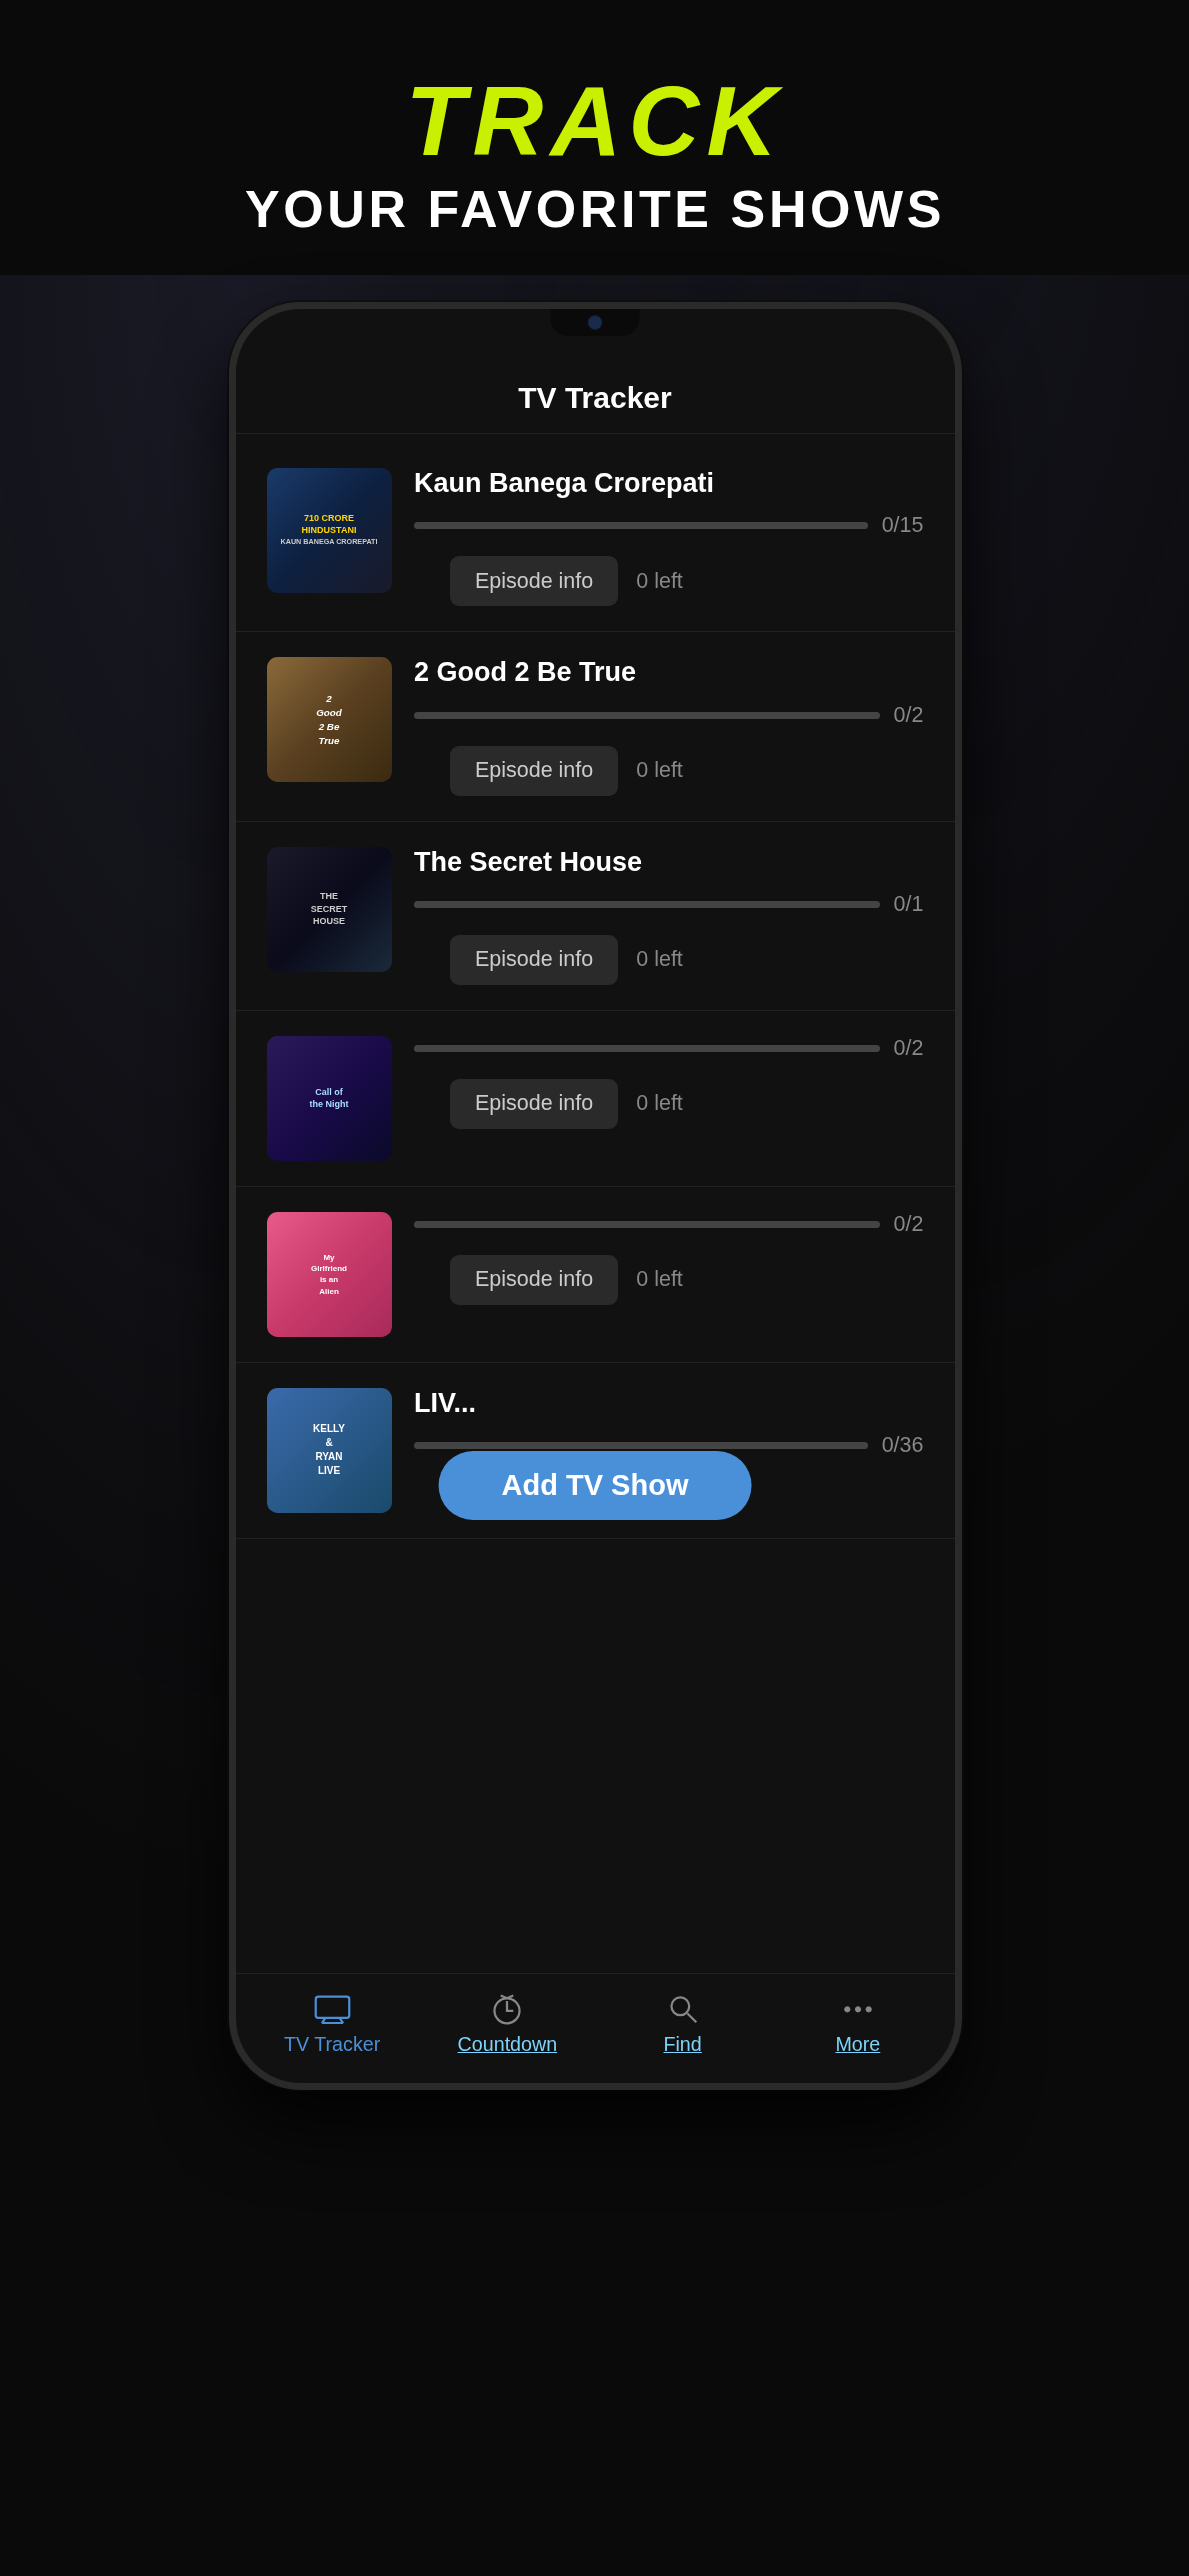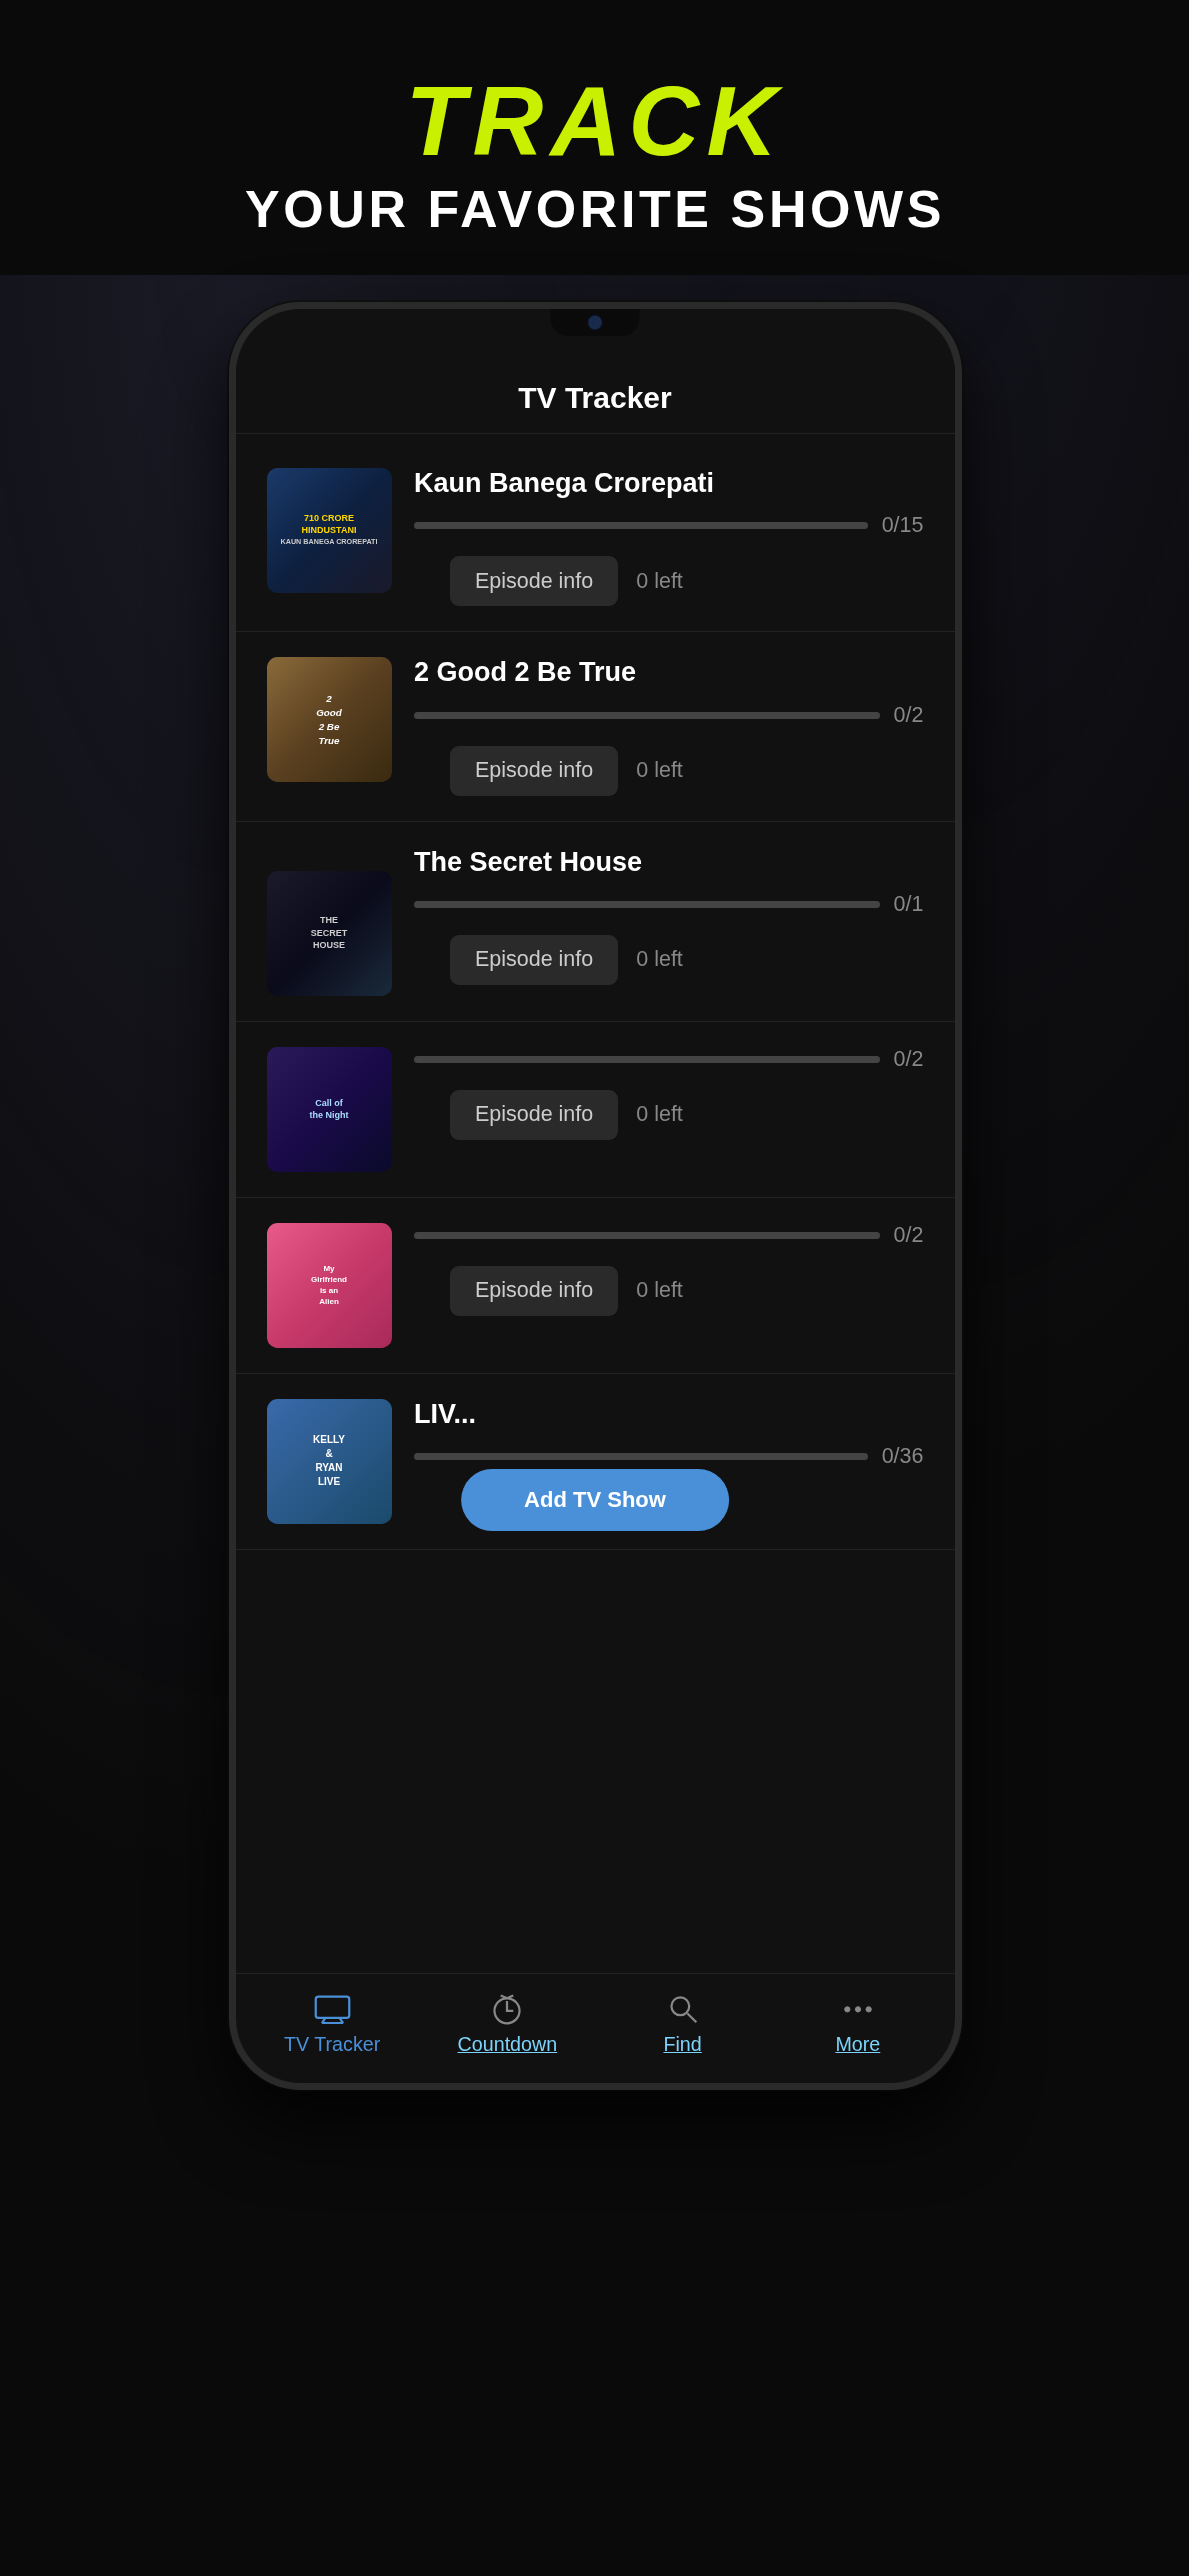--- a/index.html
+++ b/index.html
@@ -133,21 +133,21 @@
       align-items: center;
       justify-content: center;
       font-size: 9.8px;
       color: #888;
       text-align: center;
     }
 
     
     .poster-kbc { background: linear-gradient(135deg, #1a3a6a 0%, #0d2040 50%, #1a1a2a 100%); }
     .poster-2g2bt { background: linear-gradient(135deg, #8a6a3a 0%, #5a4020 50%, #3a2a10 100%); }
-    .poster-secret { background: linear-gradient(135deg, #1a1a2a 0%, #0a0a1a 50%, #1a2a3a 100%); margin-top: 24px; }
+    .poster-secret { background: linear-gradient(135deg, #1a1a2a 0%, #0a0a1a 50%, #1a2a3a 100%); }
     .poster-cotn { background: linear-gradient(135deg, #2a1a5a 0%, #1a0a4a 50%, #0a0a2a 100%); }
     .poster-mgaa { background: linear-gradient(135deg, #e85a8a 0%, #c83a6a 50%, #a82a5a 100%); }
     .poster-live { background: linear-gradient(135deg, #3a6aaa 0%, #2a5a8a 50%, #1a4a6a 100%); }
 
     .show-info {
       flex: 1;
     }
 
     .show-name {
       color: #fff;
@@ -405,21 +405,21 @@
           <div class="show-info">
             <div class="show-name">LIV...</div>
             <div class="progress-row">
               <div class="progress-bar-bg">
                 <div class="progress-bar-fill" style="width:0%"></div>
               </div>
               <span class="progress-count">0/36</span>
             </div>
           </div>
 
-          <button class="add-show-btn" style="position:absolute; bottom:18px; left:50%; transform:translateX(-50%); font-size:22px; padding:18px 63px;">Add TV Show</button>
+          <button class="add-show-btn" style="position:absolute; bottom:18px; left:50%; transform:translateX(-50%); font-size:29px; padding:18px 63px;">Add TV Show</button>
         </div>
 
       </div>
     </div>
 
     <div class="bottom-nav">
 
       <div class="nav-item nav-active">
         <div class="nav-icon">
           <svg width="39" height="30" viewBox="0 0 44 34" fill="none" stroke="#4a90d9" stroke-width="2.5">

